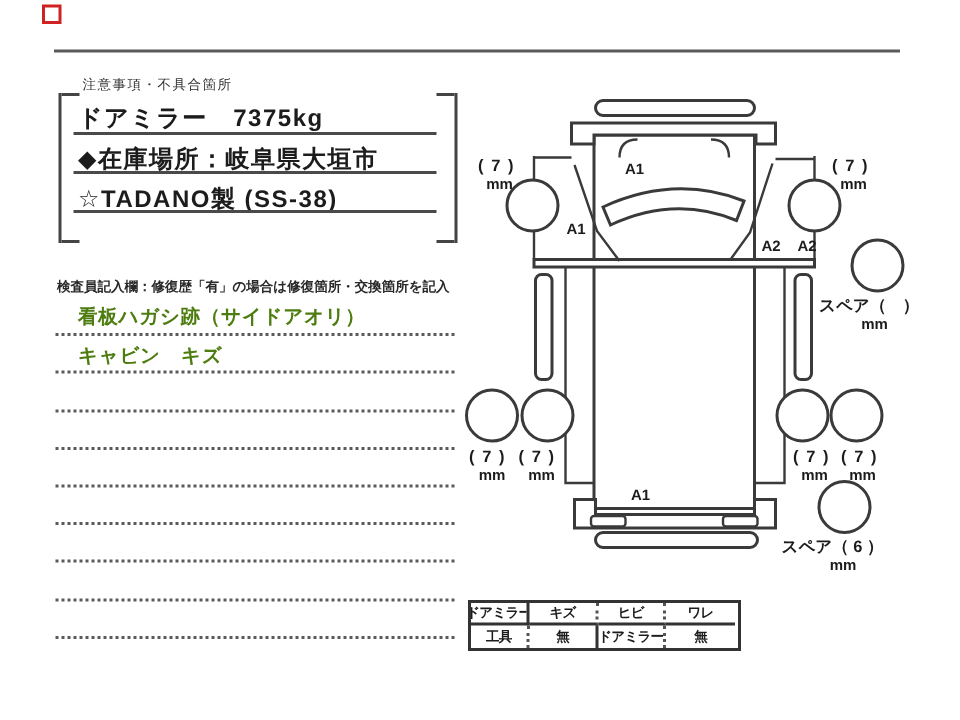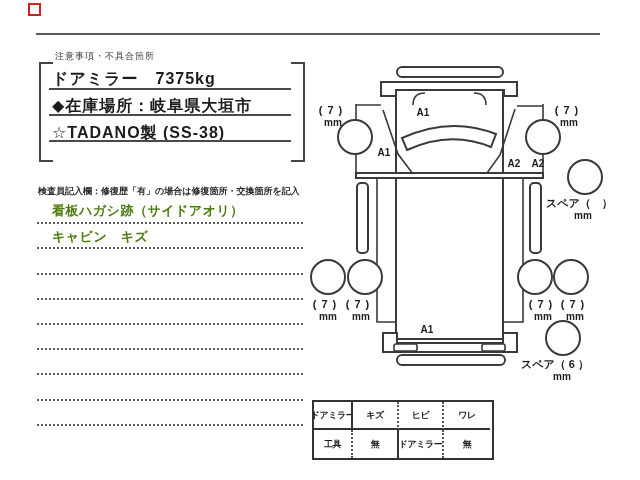--- a/index.html
+++ b/index.html
@@ -31,21 +31,21 @@
   svg .lnf{stroke:#3a3a3a;stroke-width:2;fill:#fff;}
   svg .thin{stroke:#3a3a3a;stroke-width:1.6;fill:none;}
   svg text{fill:#1c1c1c;font-family:"Liberation Sans","DejaVu Sans",sans-serif;}
   svg .area{font-size:10px;font-weight:bold;text-anchor:middle;}
   svg .tval{font-size:11px;font-weight:bold;text-anchor:middle;letter-spacing:1px;}
   svg .tunit{font-size:10px;font-weight:bold;text-anchor:middle;}
   svg .spare{font-size:11px;font-weight:bold;}
   
   .spec-table{left:312px;top:400px;width:182px;border:2px solid #333;box-sizing:border-box;
               display:grid;grid-template-columns:39px 46px 45px 46px;background:#fff;}
-  .spec-table .cell{box-sizing:border-box;height:28px;font-size:9px;font-weight:bold;letter-spacing:-0.5px;
+  .spec-table .cell{box-sizing:border-box;height:15px;font-size:9px;font-weight:bold;letter-spacing:-0.5px;
               display:flex;align-items:center;justify-content:center;white-space:nowrap;overflow:hidden;color:#1c1c1c;}
   .cell.rb-solid{border-right:2px solid #333;}
   .cell.rb-dot{border-right:2px dotted #555;}
   .cell.bb{border-bottom:2px solid #333;}
 </style>
 </head>
 <body>
 
 <div class="abs red-marker"></div>
 <div class="abs top-rule"></div>

